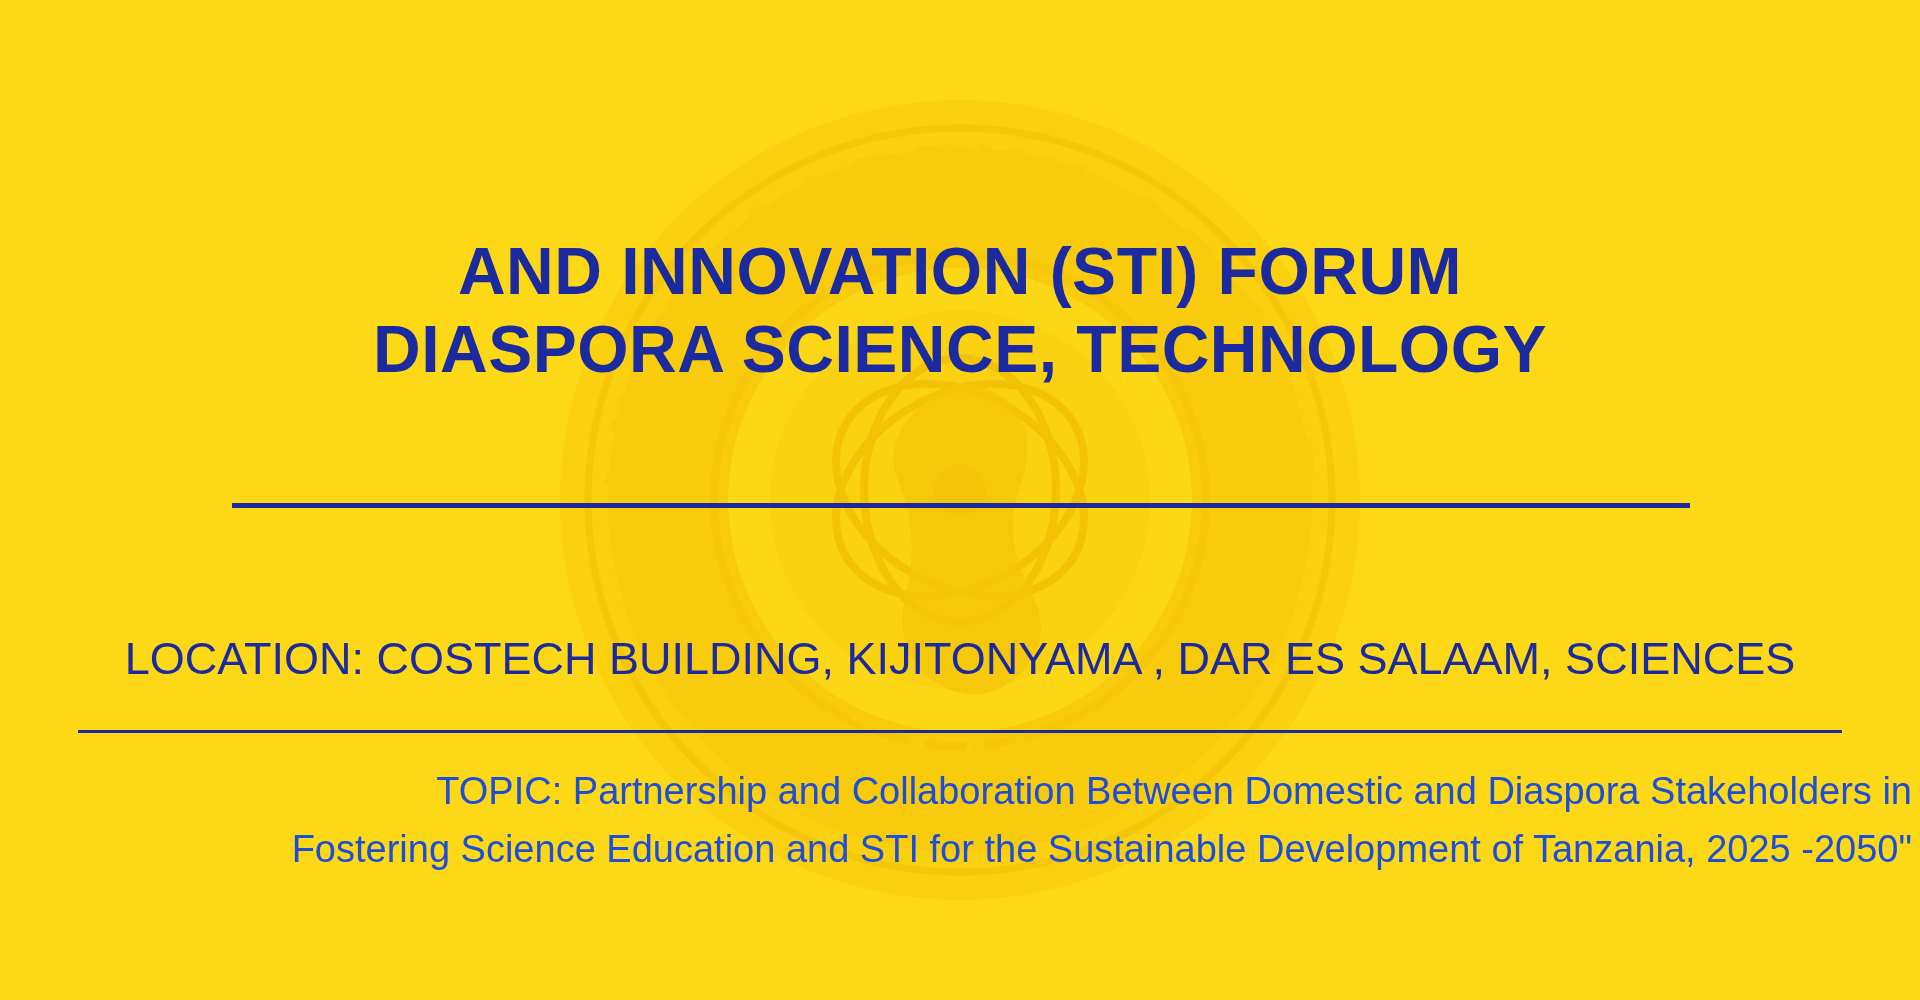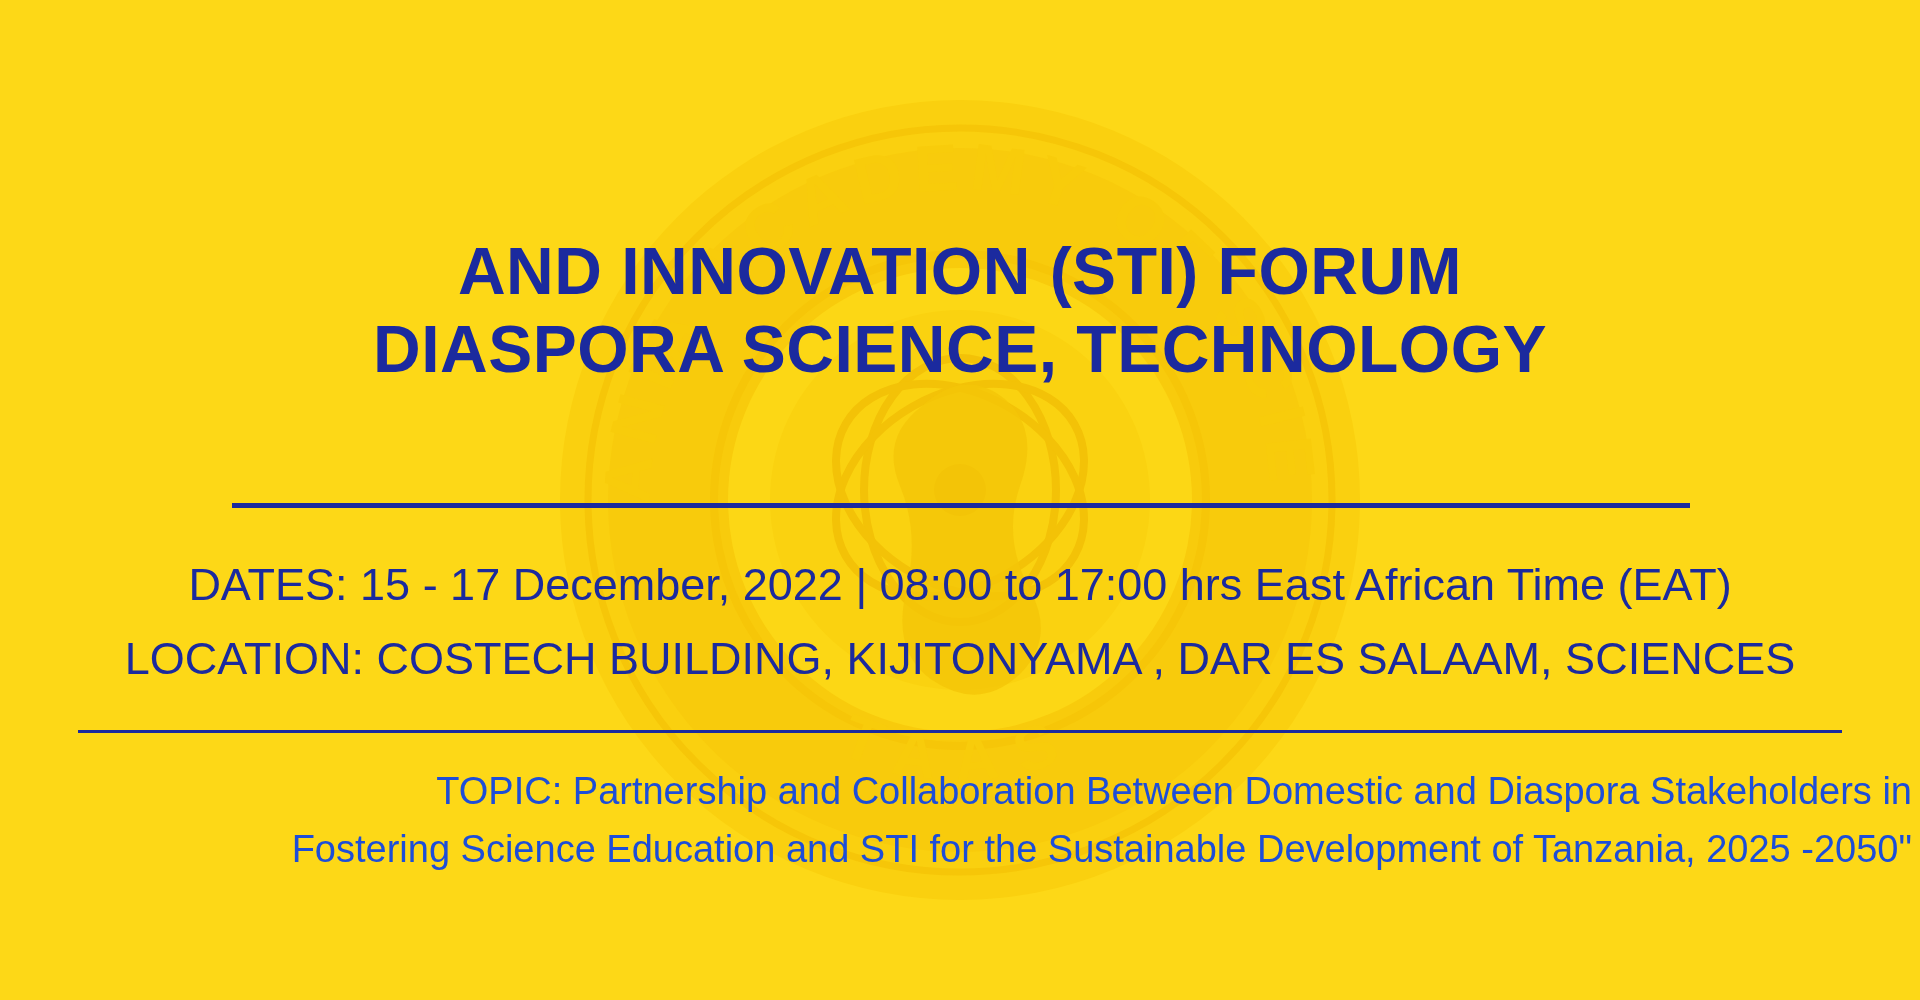--- a/index.html
+++ b/index.html
@@ -145,21 +145,20 @@
 
   <div id="content">
 
     <div class="title-block">
       <span class="title-line">AND INNOVATION (STI) FORUM</span>
       <span class="title-line">DIASPORA SCIENCE, TECHNOLOGY</span>
     </div>
 
     <div class="rule" id="rule-top"></div>
 
-    <div class="detail-line" id="dates-line">DATES: 15 - 17 December, 2022  |  08:00 to 17:00 hrs East African Time (EAT)</div>
 
     <div class="detail-line" id="location-line">LOCATION: COSTECH BUILDING, KIJITONYAMA , DAR ES SALAAM, SCIENCES</div>
 
     <div class="rule" id="rule-bottom"></div>
 
     <div class="topic-block">
       <span class="topic-line">TOPIC: Partnership and Collaboration Between Domestic and Diaspora Stakeholders in</span>
       <span class="topic-line">Fostering Science Education and STI for the Sustainable Development of Tanzania, 2025 -2050"</span>
     </div>
 

